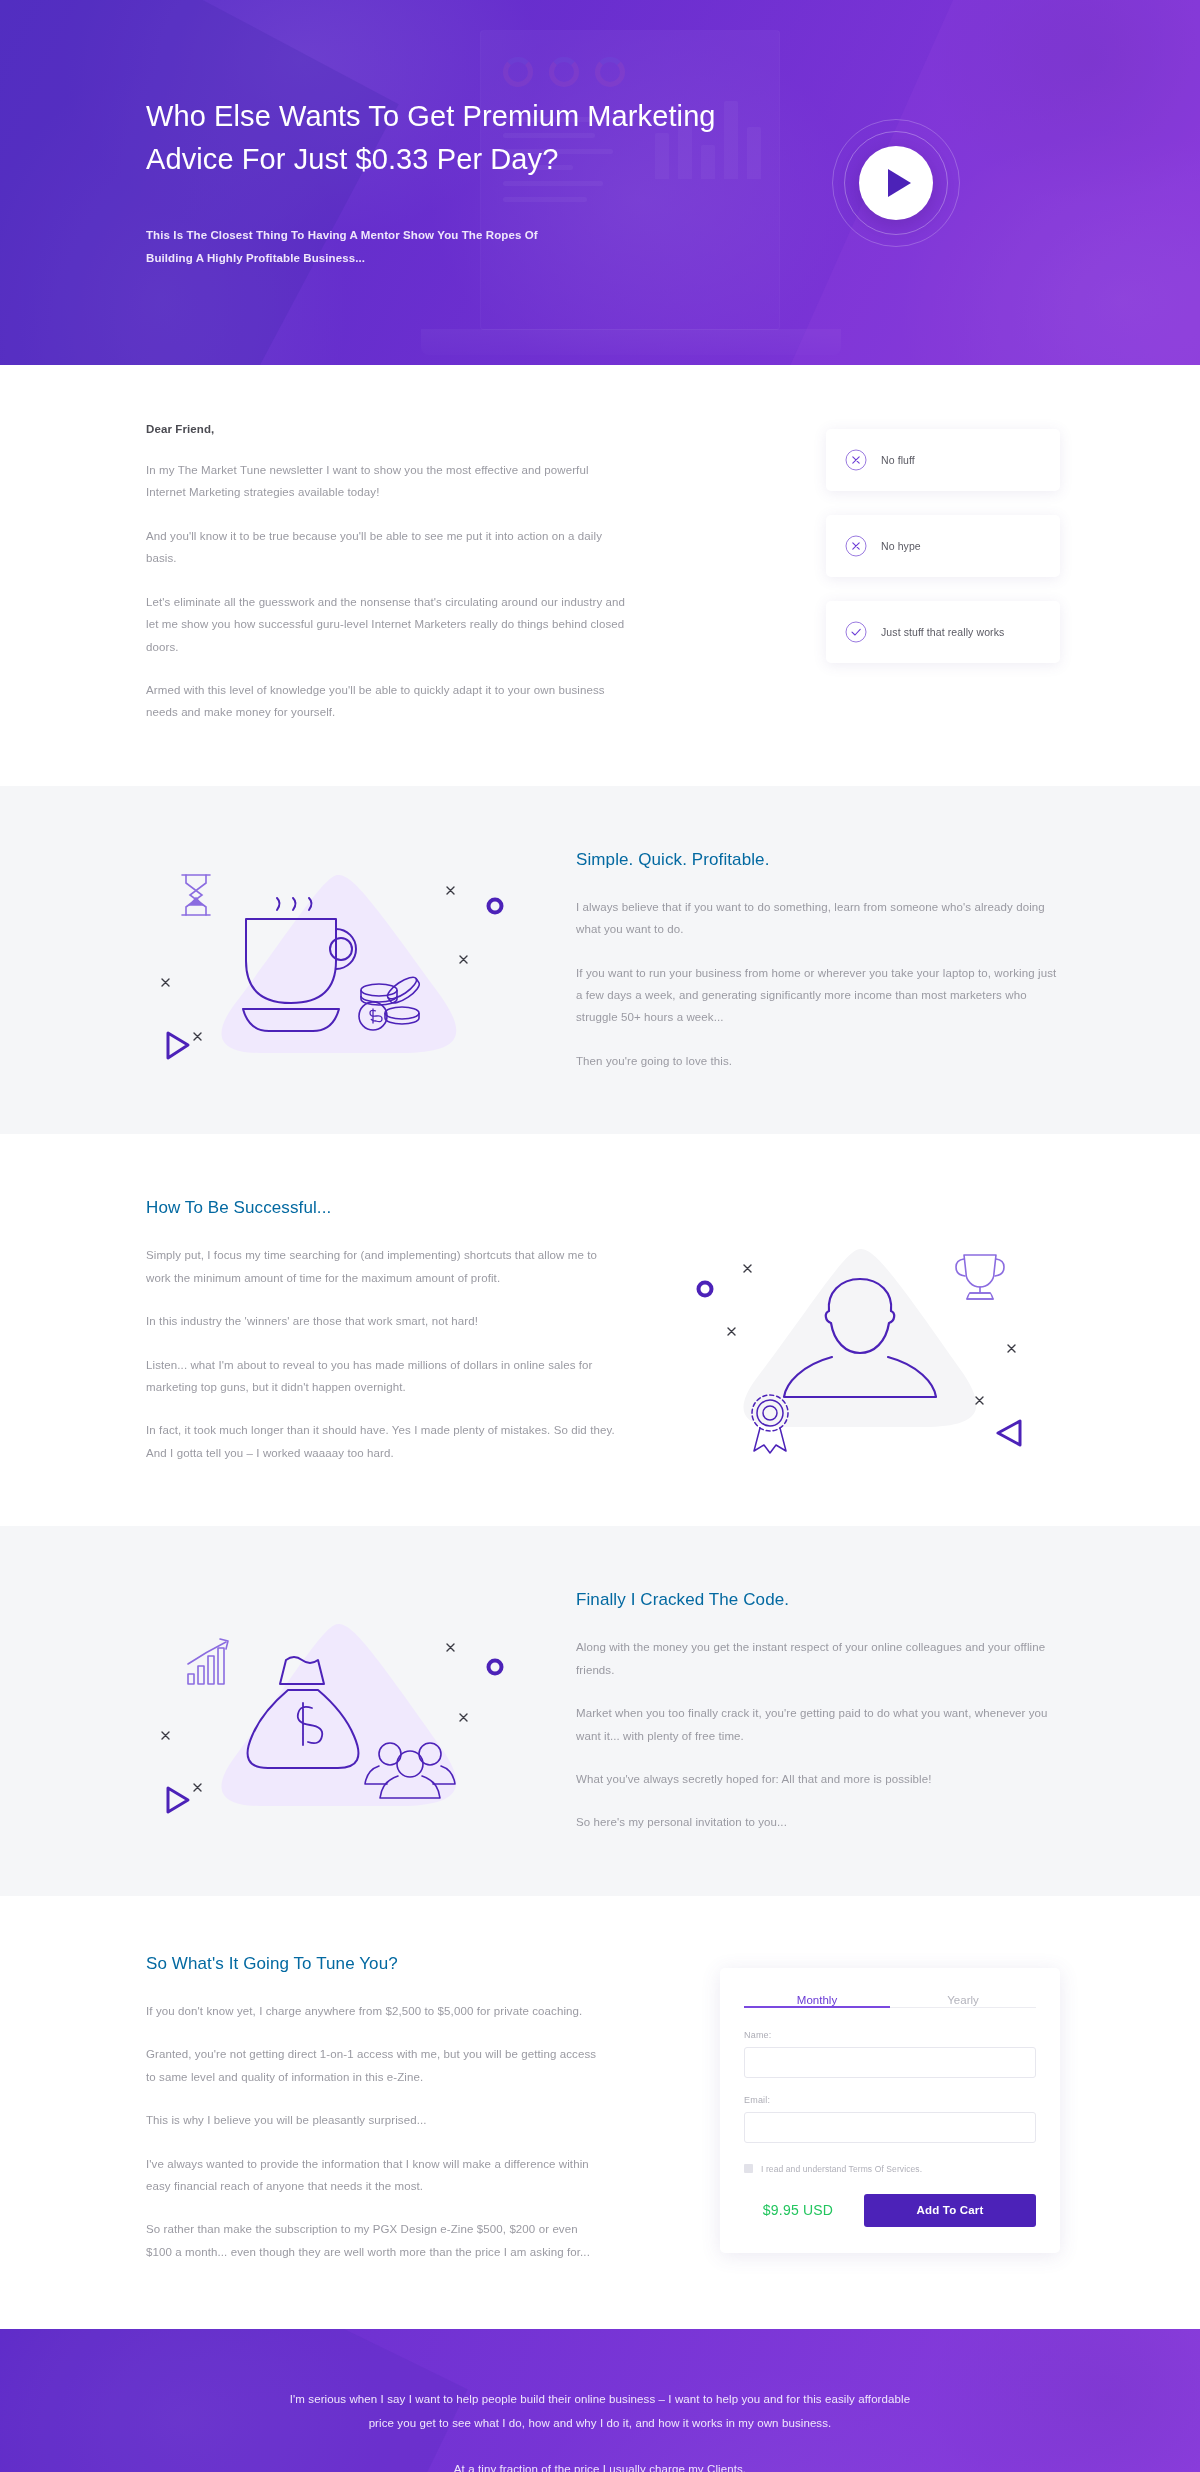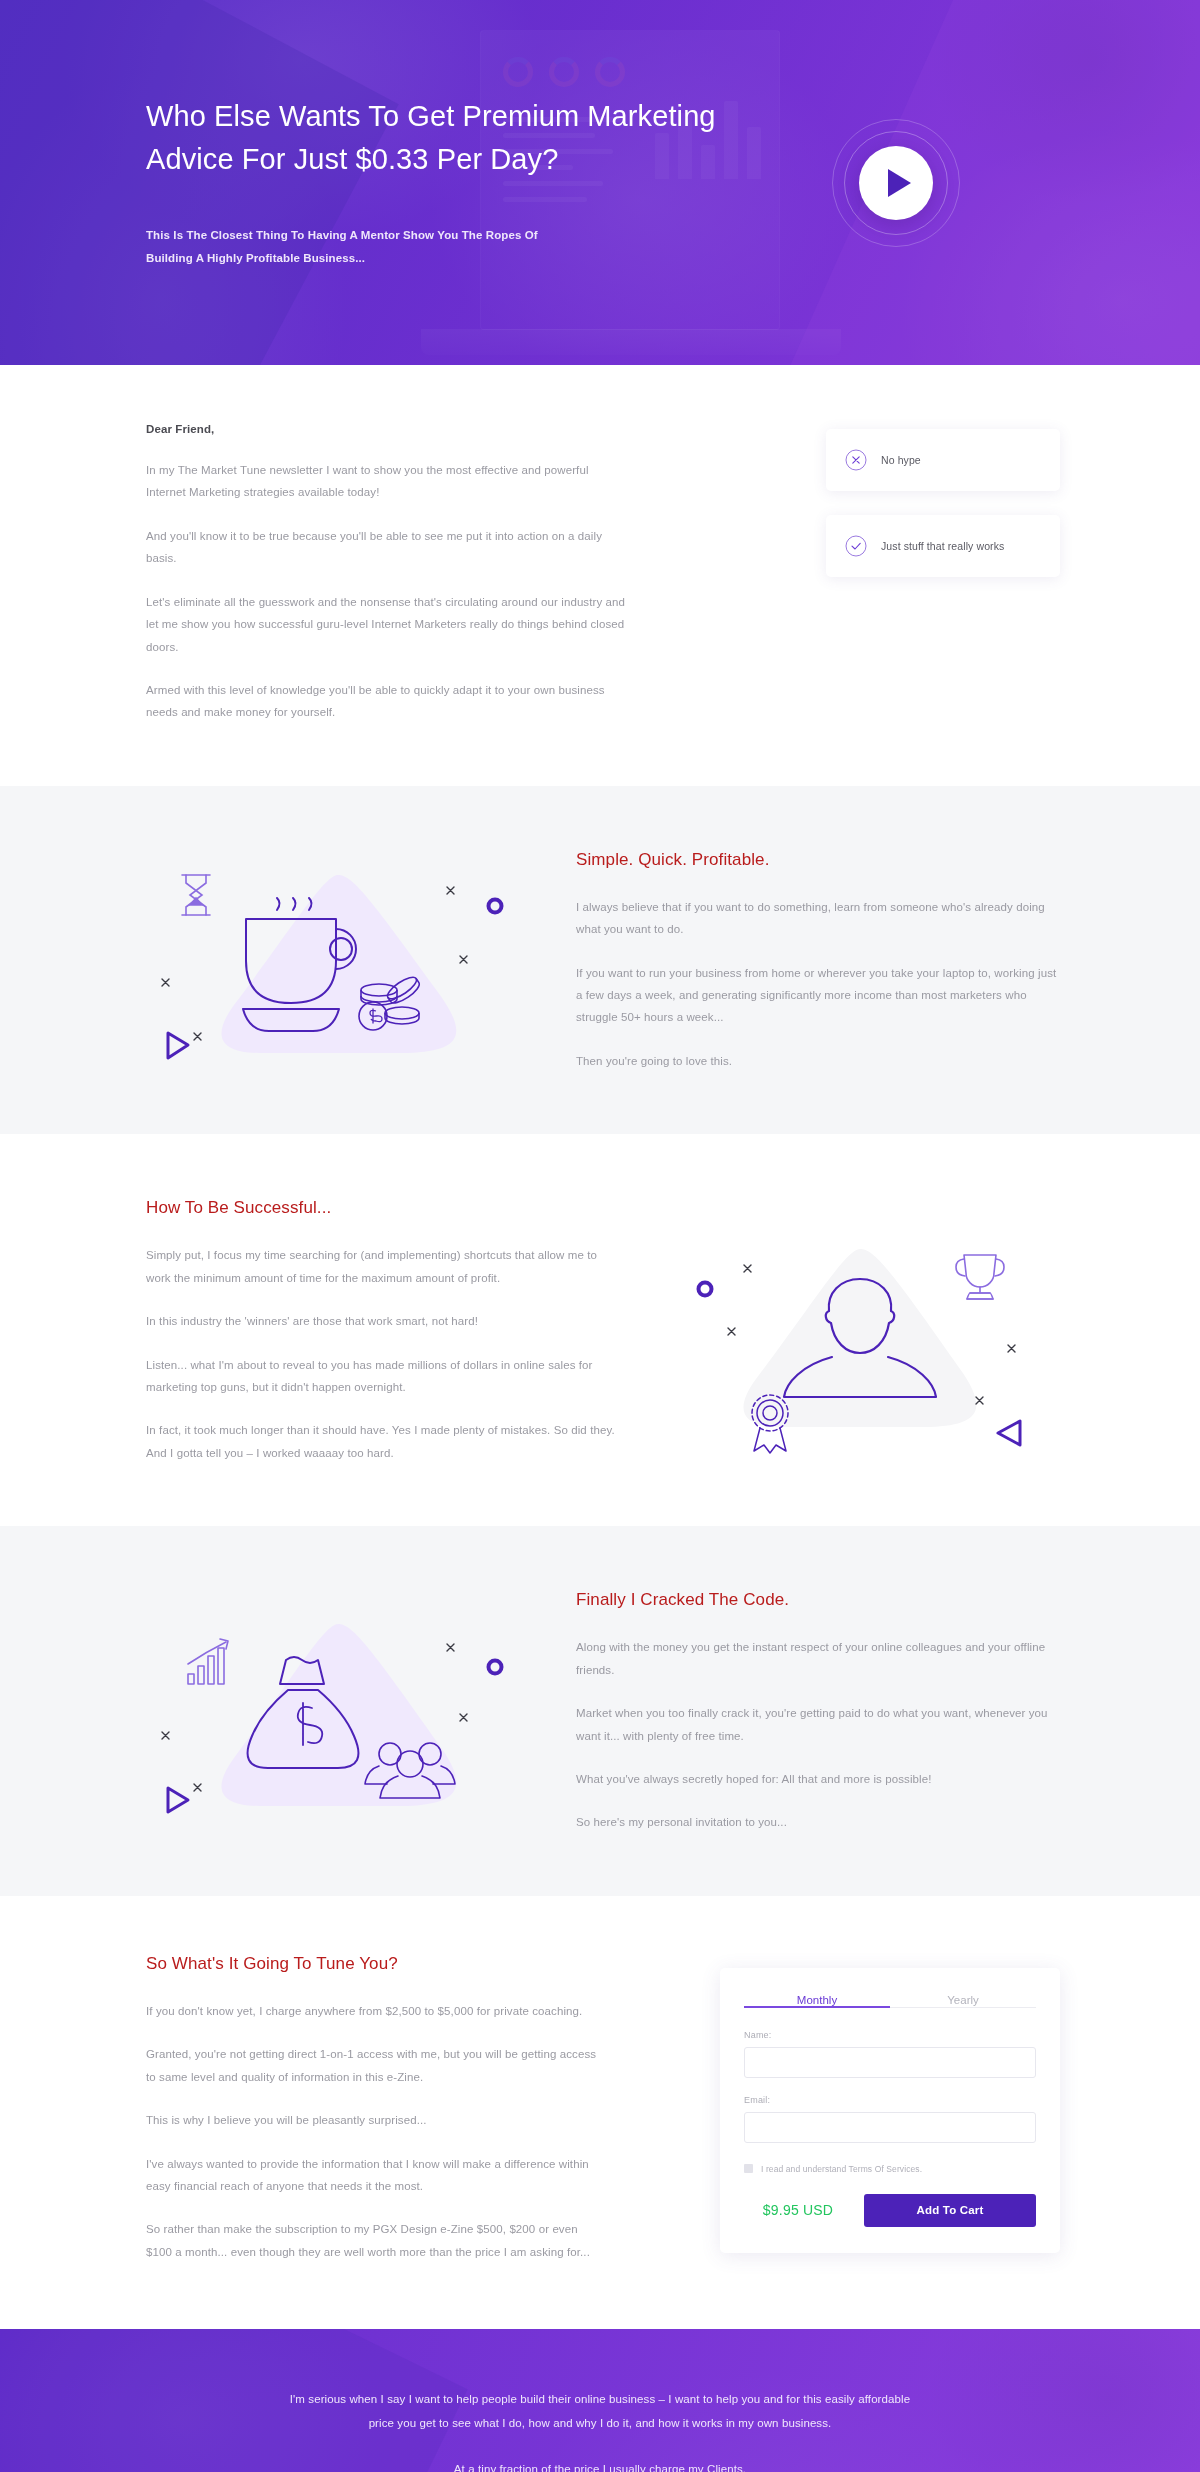--- a/index.html
+++ b/index.html
@@ -90,21 +90,21 @@
     border-left:23px solid #4c22b8;
     border-top:14px solid transparent;
     border-bottom:14px solid transparent;
   }
 
   
   .wrap{width:920px;margin:0 auto;}
   .band-white{background:#ffffff;}
   .band-grey{background:#f5f6f8;}
   h2.sec-title{
-    font-size:17px;font-weight:400;color:#b91c1c;letter-spacing:.1px;margin-bottom:26px;
+    font-size:17px;font-weight:400;color:#0369a1;letter-spacing:.1px;margin-bottom:26px;
   }
   p.body{
     font-size:11.5px;line-height:1.95;color:#9a9aa2;margin-bottom:21px;letter-spacing:.1px;
   }
   p.body:last-child{margin-bottom:0;}
 
   
   .letter{display:flex;padding:58px 0 62px;gap:30px;}
   .letter-left{width:490px;padding-left:6px;}
   .letter-greet{font-size:11.5px;font-weight:700;color:#4b4b52;margin-bottom:24px;letter-spacing:.1px;}
@@ -241,20 +241,29 @@
     <div class="wrap letter">
       <div class="letter-left">
         <div class="letter-greet">Dear Friend,</div>
         <p class="body">In my The Market Tune newsletter I want to show you the most effective and powerful Internet Marketing strategies available today!</p>
         <p class="body">And you'll know it to be true because you'll be able to see me put it into action on a daily basis.</p>
         <p class="body">Let's eliminate all the guesswork and the nonsense that's circulating around our industry and let me show you how successful guru-level Internet Marketers really do things behind closed doors.</p>
         <p class="body">Armed with this level of knowledge you'll be able to quickly adapt it to your own business needs and make money for yourself.</p>
       </div>
       <div class="letter-right">
 
+        <div class="fcard">
+          <span class="fcard-icon">
+            <svg width="22" height="22" viewBox="0 0 22 22">
+              <circle cx="11" cy="11" r="10" fill="none" stroke="#9a7ae0" stroke-width="1"></circle>
+              <path d="M7.8 7.8 L14.2 14.2 M14.2 7.8 L7.8 14.2" stroke="#6b3bd6" stroke-width="1.1" fill="none" stroke-linecap="round"></path>
+            </svg>
+          </span>
+          <span class="fcard-label">No fluff</span>
+        </div>
 
         <div class="fcard">
           <span class="fcard-icon">
             <svg width="22" height="22" viewBox="0 0 22 22">
               <circle cx="11" cy="11" r="10" fill="none" stroke="#9a7ae0" stroke-width="1"></circle>
               <path d="M7.8 7.8 L14.2 14.2 M14.2 7.8 L7.8 14.2" stroke="#6b3bd6" stroke-width="1.1" fill="none" stroke-linecap="round"></path>
             </svg>
           </span>
           <span class="fcard-label">No hype</span>
         </div>

